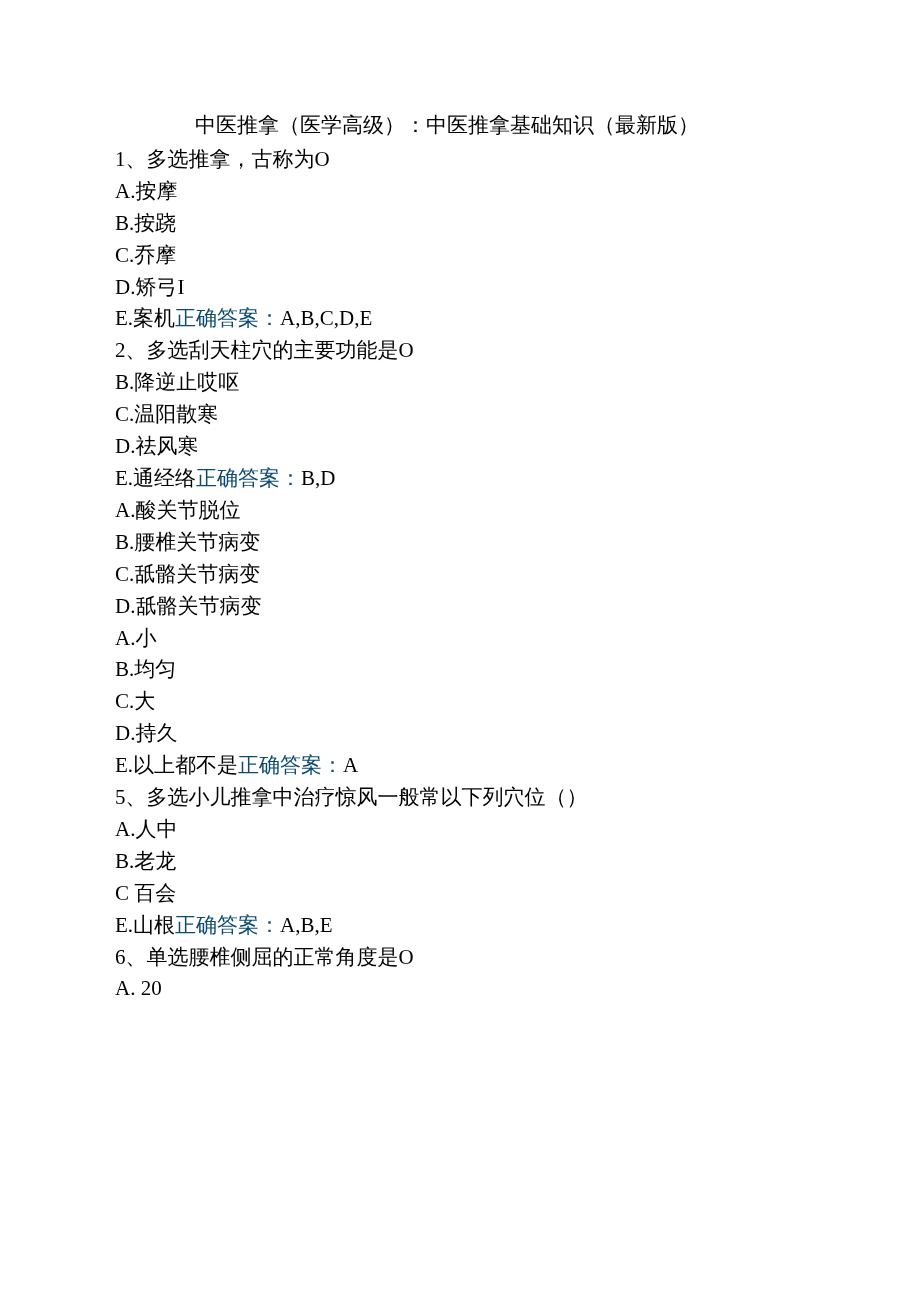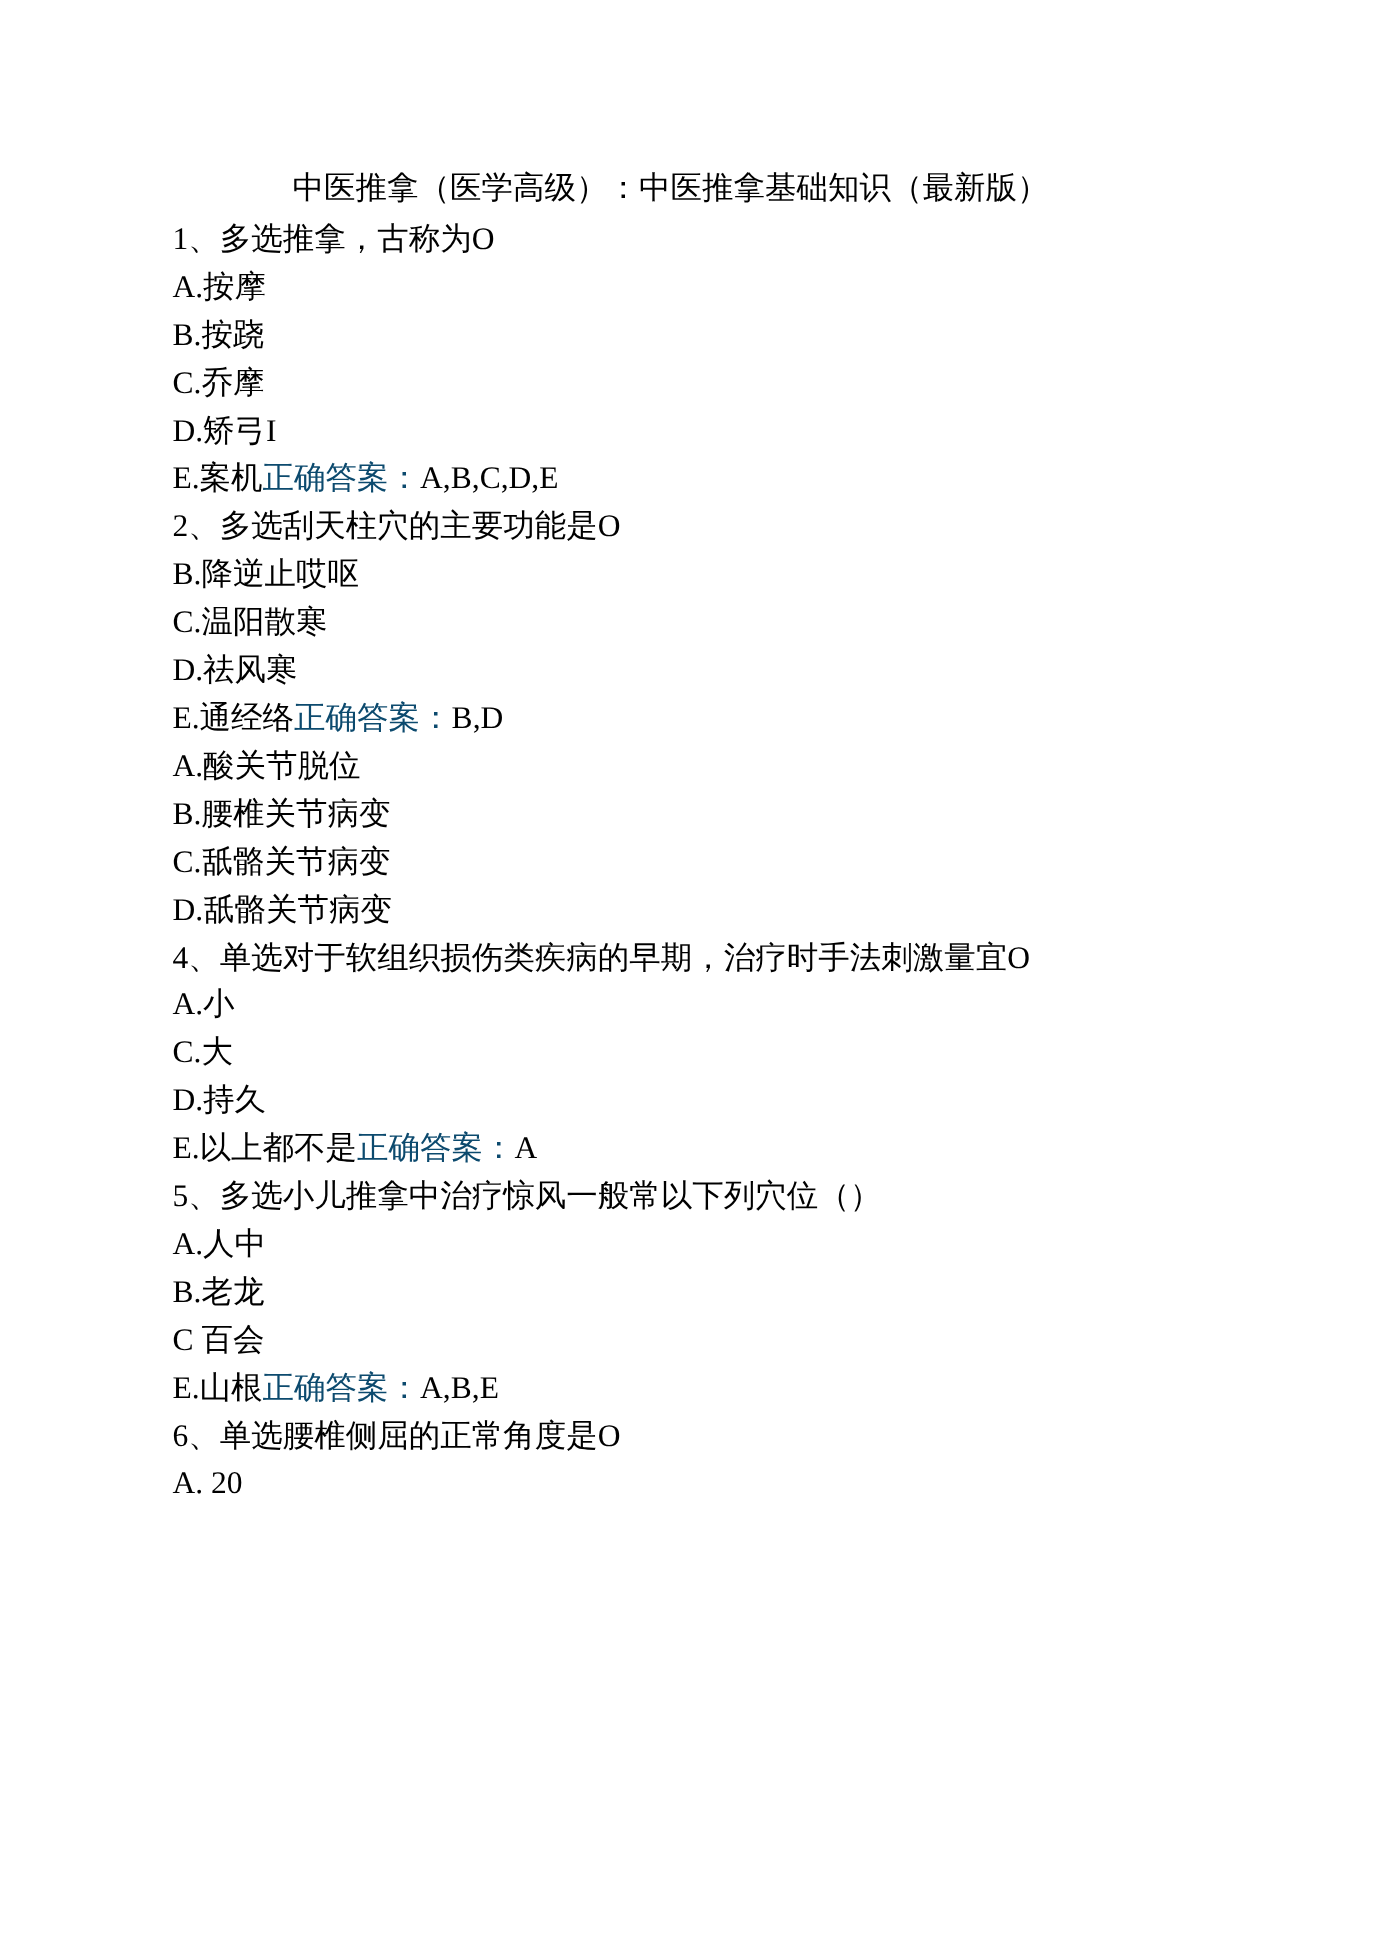--- a/index.html
+++ b/index.html
@@ -43,22 +43,22 @@
     <div class="line"><span>E.案机</span><span class="red">正确答案：</span><span>A,B,C,D,E</span></div>
     <div class="line">2、多选刮天柱穴的主要功能是O</div>
     <div class="line">B.降逆止哎呕</div>
     <div class="line">C.温阳散寒</div>
     <div class="line">D.祛风寒</div>
     <div class="line"><span>E.通经络</span><span class="red">正确答案：</span><span>B,D</span></div>
     <div class="line">A.酸关节脱位</div>
     <div class="line">B.腰椎关节病变</div>
     <div class="line">C.舐骼关节病变</div>
     <div class="line">D.舐骼关节病变</div>
-    <div class="line">4、单选对于软组织损伤类疾病的早期，治疗时手法刺激量宜O</div>
     <div class="line">A.小</div>
+    <div class="line">B.均匀</div>
     <div class="line">C.大</div>
     <div class="line">D.持久</div>
     <div class="line"><span>E.以上都不是</span><span class="red">正确答案：</span><span>A</span></div>
     <div class="line">5、多选小儿推拿中治疗惊风一般常以下列穴位（）</div>
     <div class="line">A.人中</div>
     <div class="line">B.老龙</div>
     <div class="line">C 百会</div>
     <div class="line"><span>E.山根</span><span class="red">正确答案：</span><span>A,B,E</span></div>
     <div class="line">6、单选腰椎侧屈的正常角度是O</div>
     <div class="line">A. 20</div>

